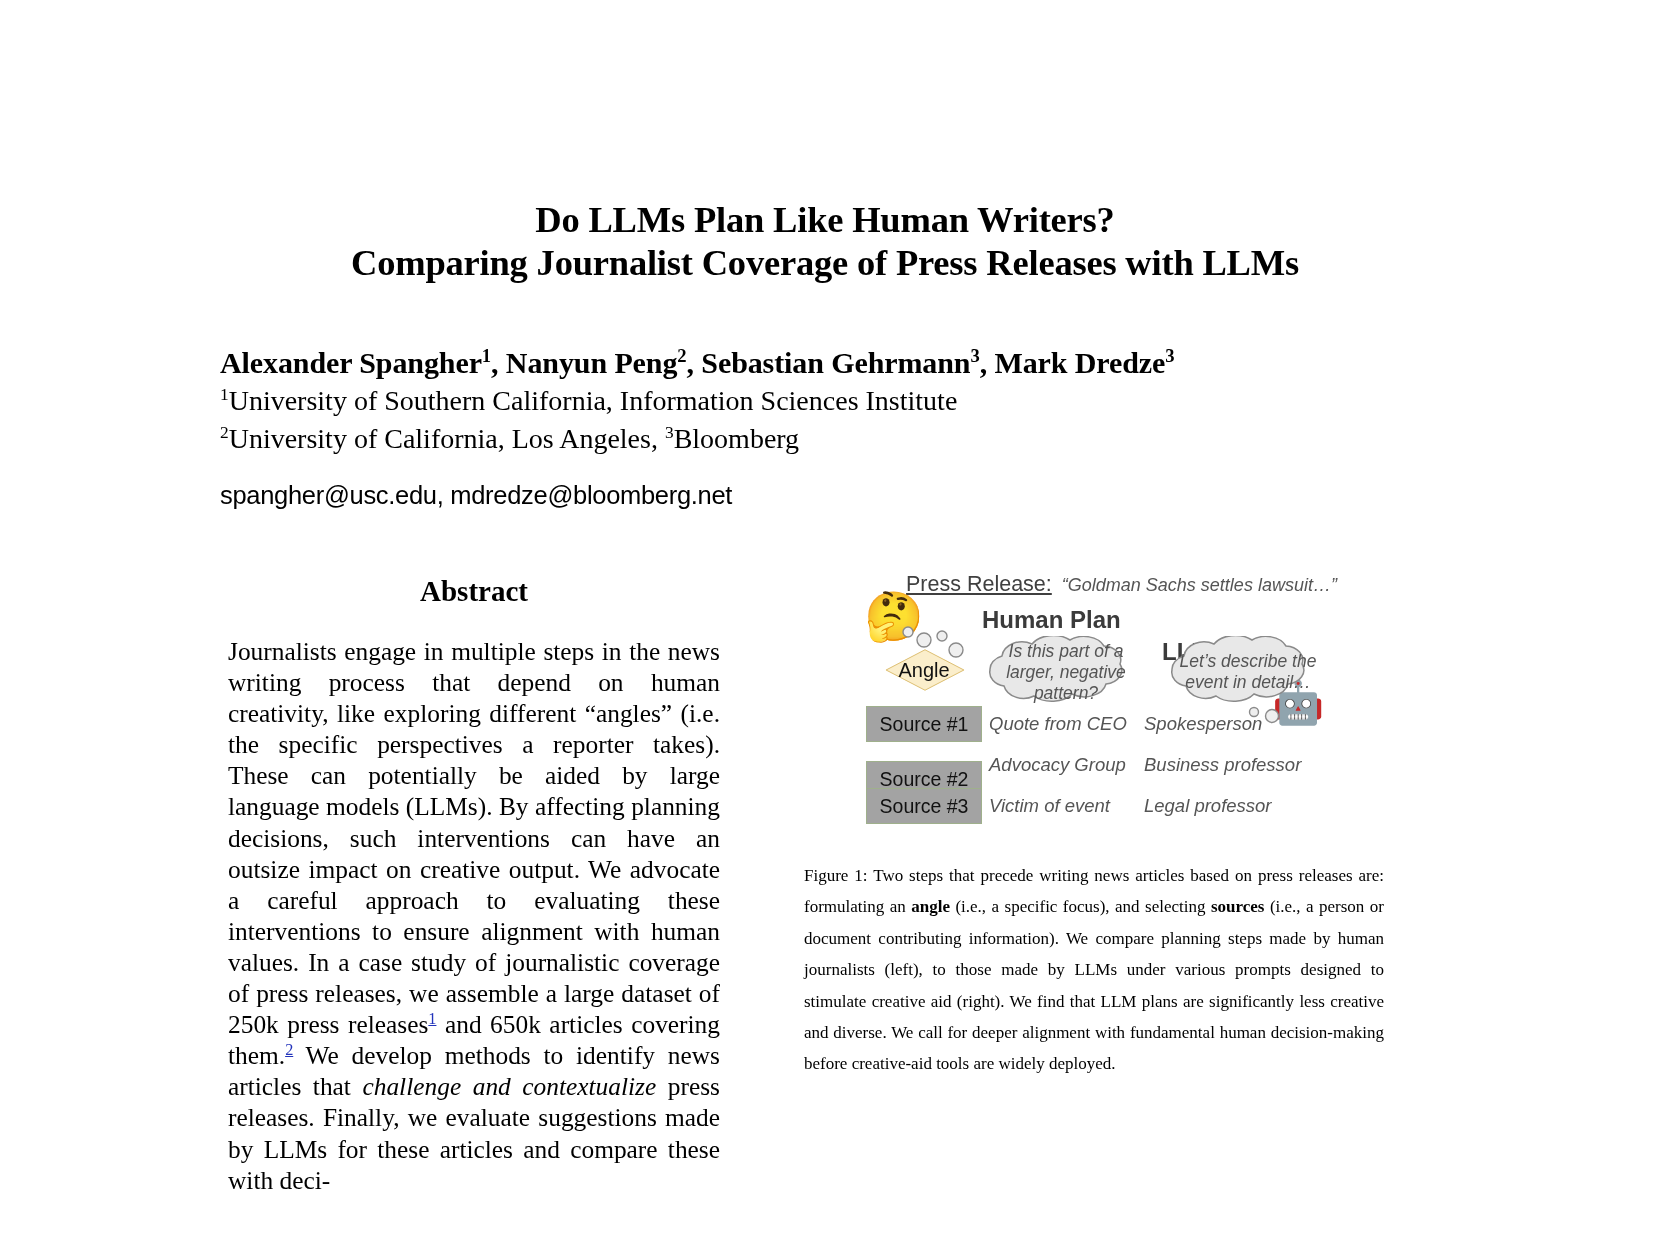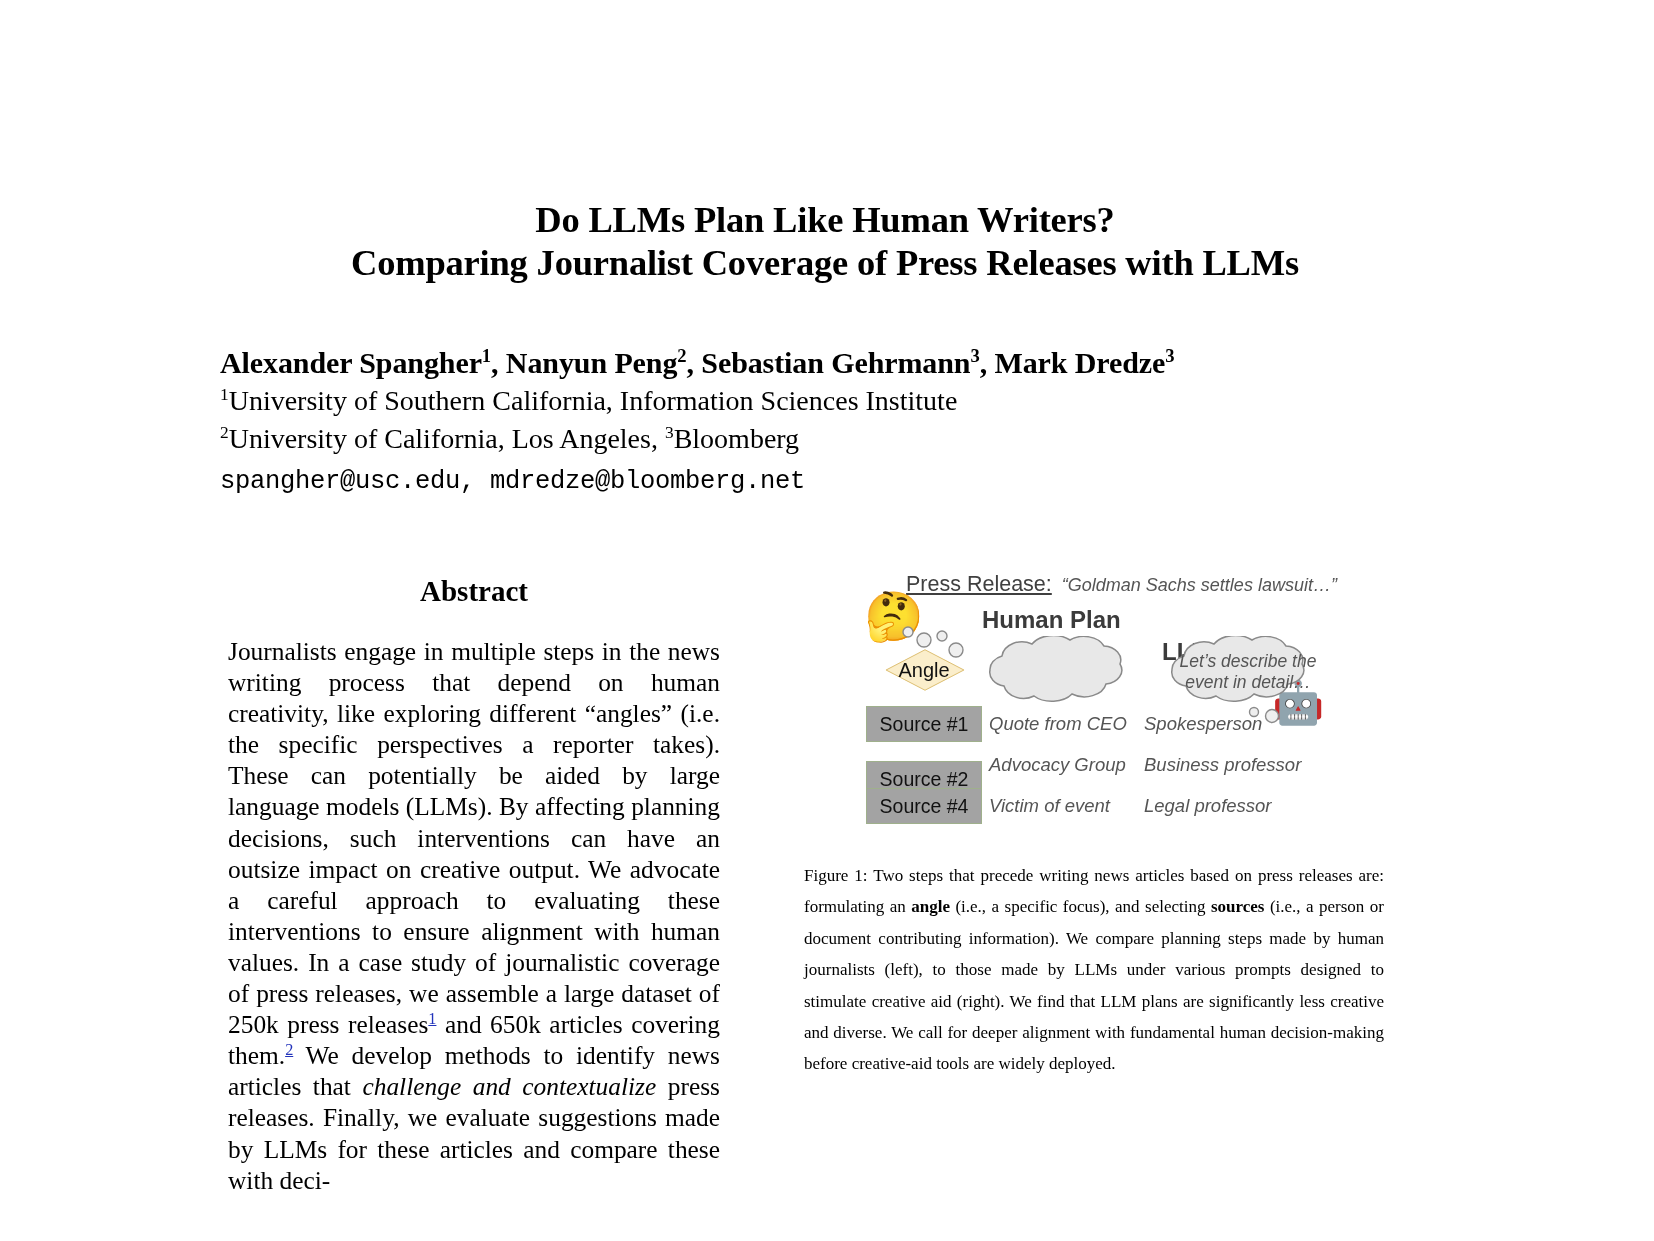--- a/index.html
+++ b/index.html
@@ -49,25 +49,25 @@
     font-weight: bold;
     line-height: 38px;
     letter-spacing: -0.1px;
   }
   .affil-line {
     font-size: 28px;
     line-height: 38px;
     font-weight: normal;
   }
   .email-line {
-    font-family: Liberation Mono, monospace;
+    font-family: Liberation Sans, sans-serif;
     font-size: 25.5px;
     line-height: 38px;
     letter-spacing: -0.3px;
-    margin-top: 5px;
+    margin-top: 18px;
   }
   sup {
     font-size: 0.62em;
     vertical-align: super;
     line-height: 0;
   }
 
   
   .col-left {
     position: absolute;
@@ -308,38 +308,39 @@
       <div class="bubble human">
         <div class="svgwrap">
           <svg width="188" height="72" viewBox="0 0 188 72" preserveAspectRatio="none">
             <path d="M30 20 a20 16 0 0 1 30 -12 a24 16 0 0 1 38 -4 a22 16 0 0 1 34 6
                      a18 14 0 0 1 16 18 a18 14 0 0 1 -14 20
                      a22 16 0 0 1 -34 10 a24 16 0 0 1 -38 2
                      a20 16 0 0 1 -30 -10 a18 14 0 0 1 -14 -16
                      a18 14 0 0 1 12 -14 z" fill="#e8e8e8" stroke="#8a8a8a" stroke-width="1.5"></path>
           </svg>
         </div>
+        <div class="txt">Is this part of a larger, negative pattern?</div>
       </div>
 
       <div class="bubble llm">
         <div class="svgwrap">
           <svg width="188" height="72" viewBox="0 0 188 72" preserveAspectRatio="none">
             <path d="M30 20 a20 16 0 0 1 30 -12 a24 16 0 0 1 38 -4 a22 16 0 0 1 34 6
                      a18 14 0 0 1 16 18 a18 14 0 0 1 -14 20
                      a22 16 0 0 1 -34 10 a24 16 0 0 1 -38 2
                      a20 16 0 0 1 -30 -10 a18 14 0 0 1 -14 -16
                      a18 14 0 0 1 12 -14 z" fill="#e8e8e8" stroke="#8a8a8a" stroke-width="1.5"></path>
           </svg>
         </div>
         <div class="txt">Let’s describe the event in detail…</div>
       </div>
 
       <div class="src-box s1">Source #1</div>
       <div class="src-box s2">Source #2</div>
-      <div class="src-box s3">Source #4</div>
+      <div class="src-box s3">Source #3</div>
 
       <div class="src-text human r1">Quote from CEO</div>
       <div class="src-text human r2">Advocacy Group</div>
       <div class="src-text human r3">Victim of event</div>
 
       <div class="src-text llm r1">Spokesperson</div>
       <div class="src-text llm r2">Business professor</div>
       <div class="src-text llm r3">Legal professor</div>
 
     </div>

